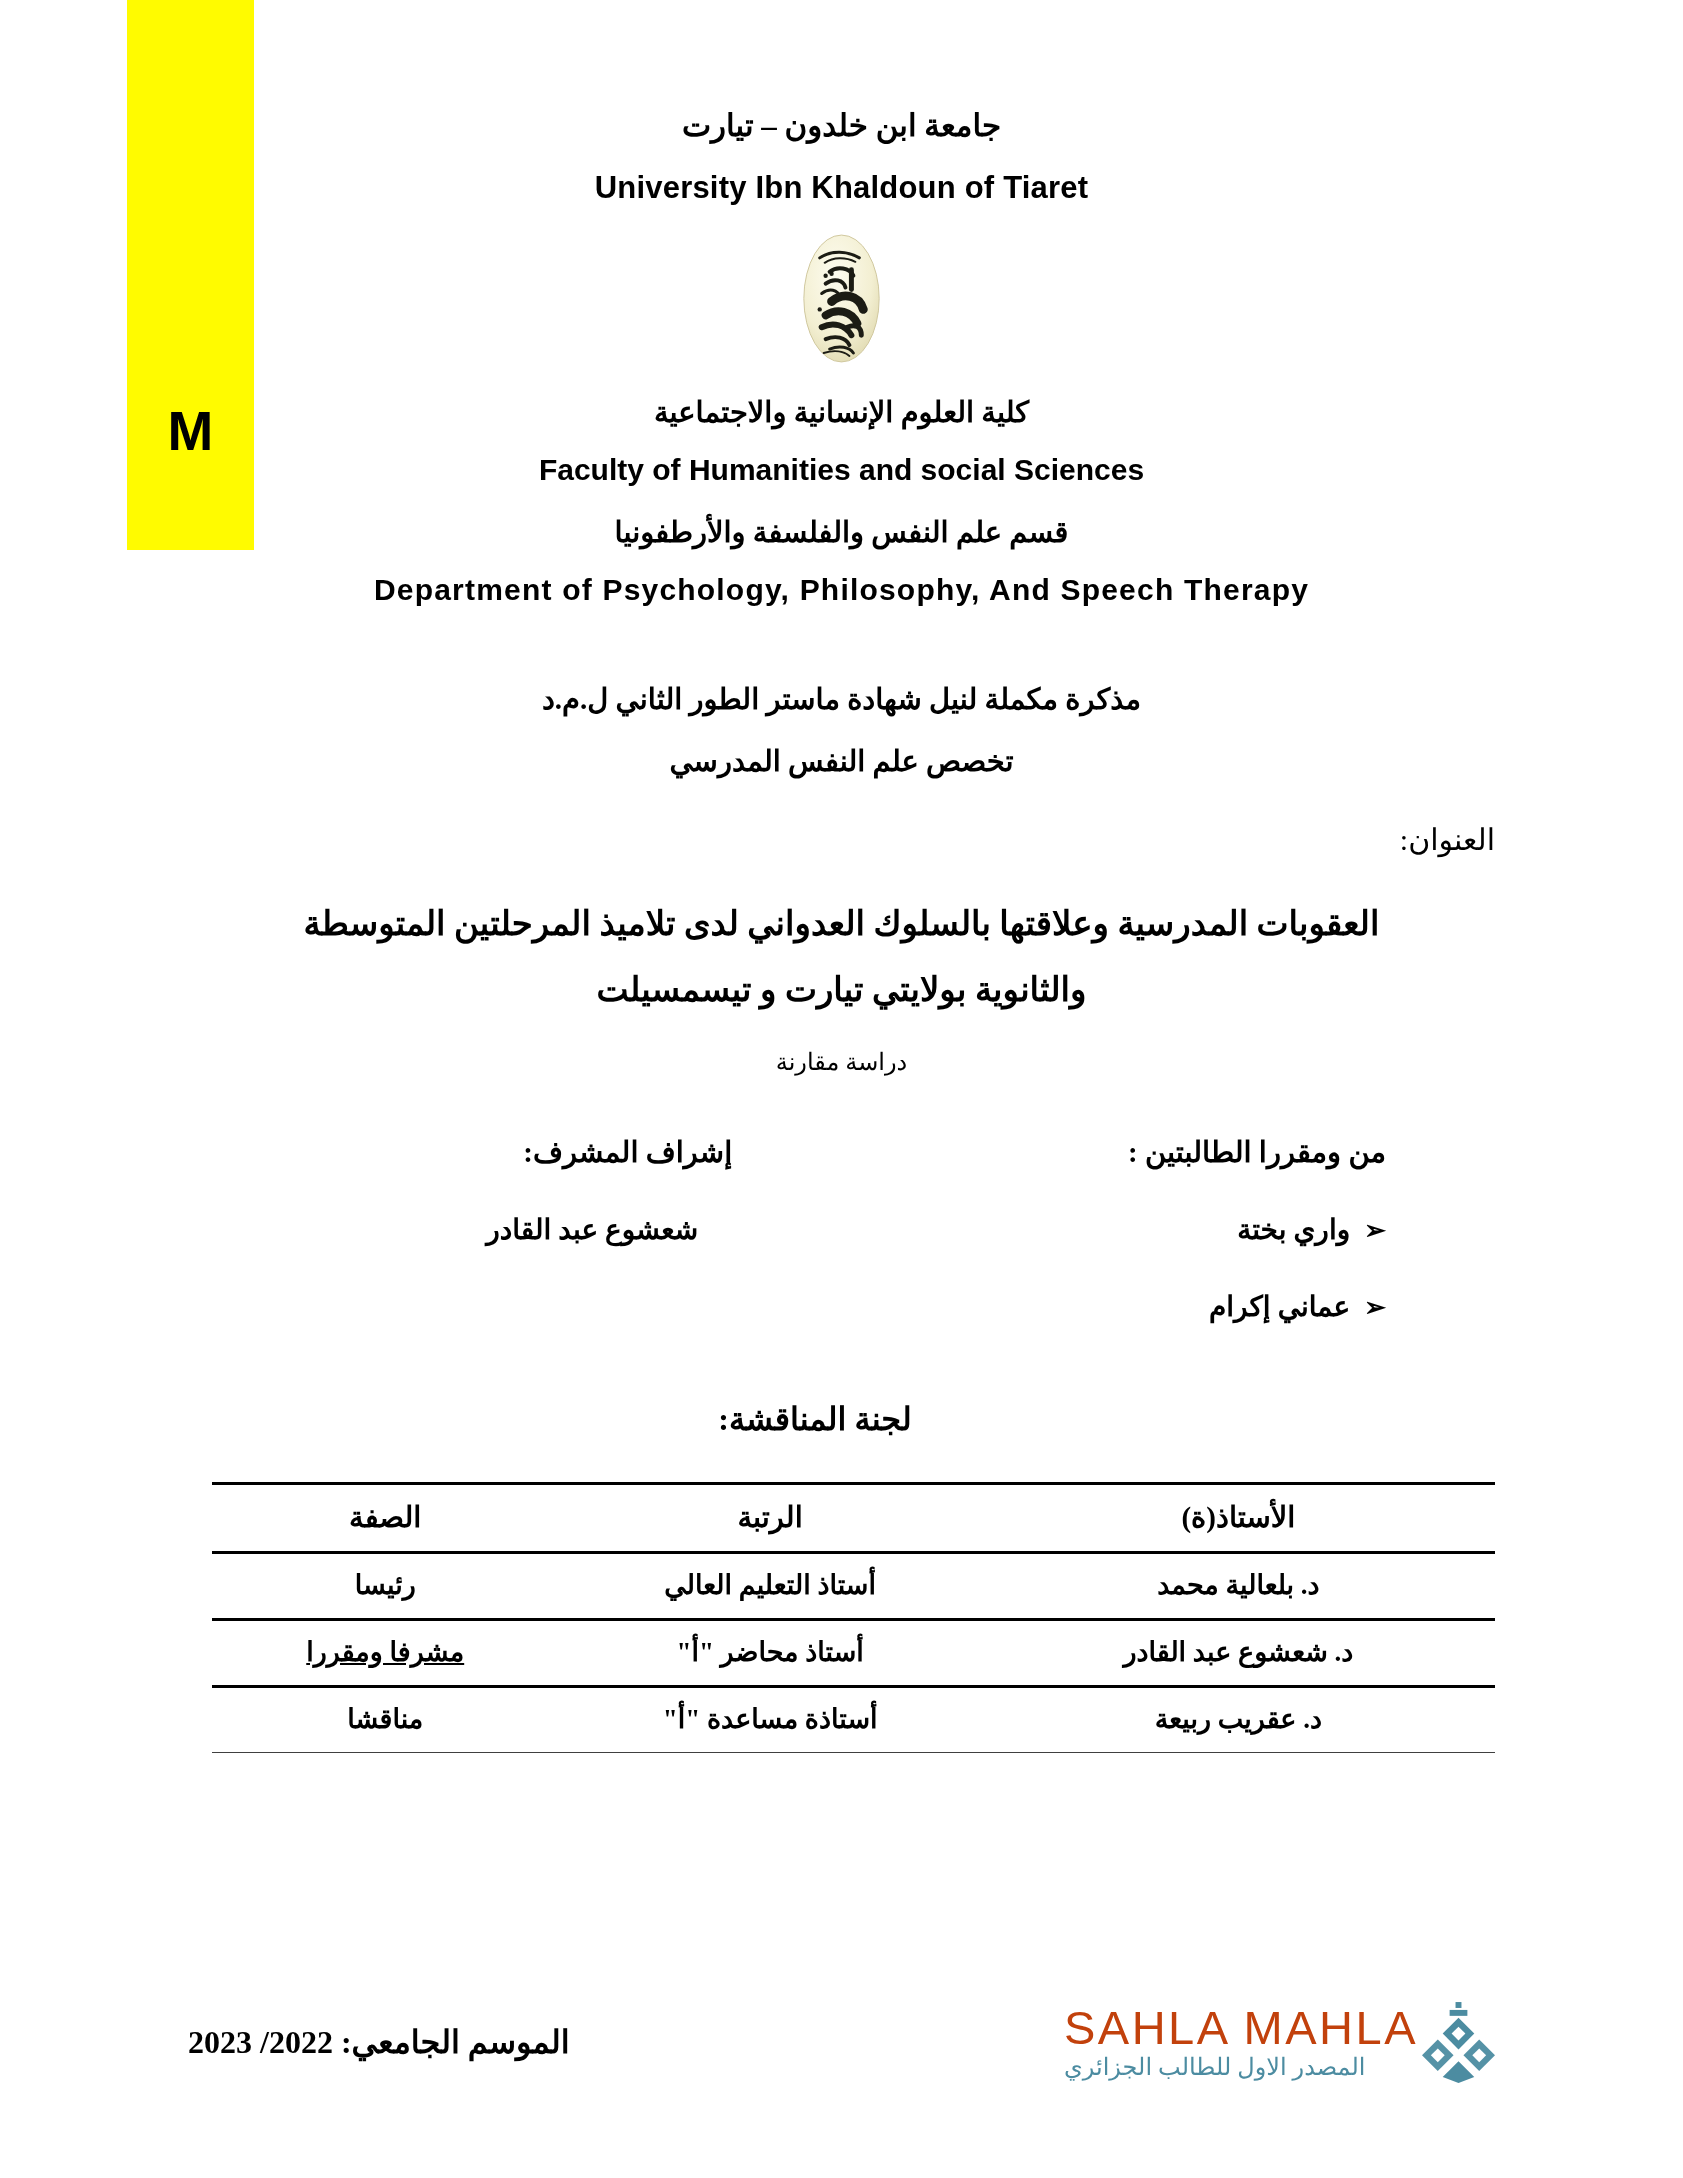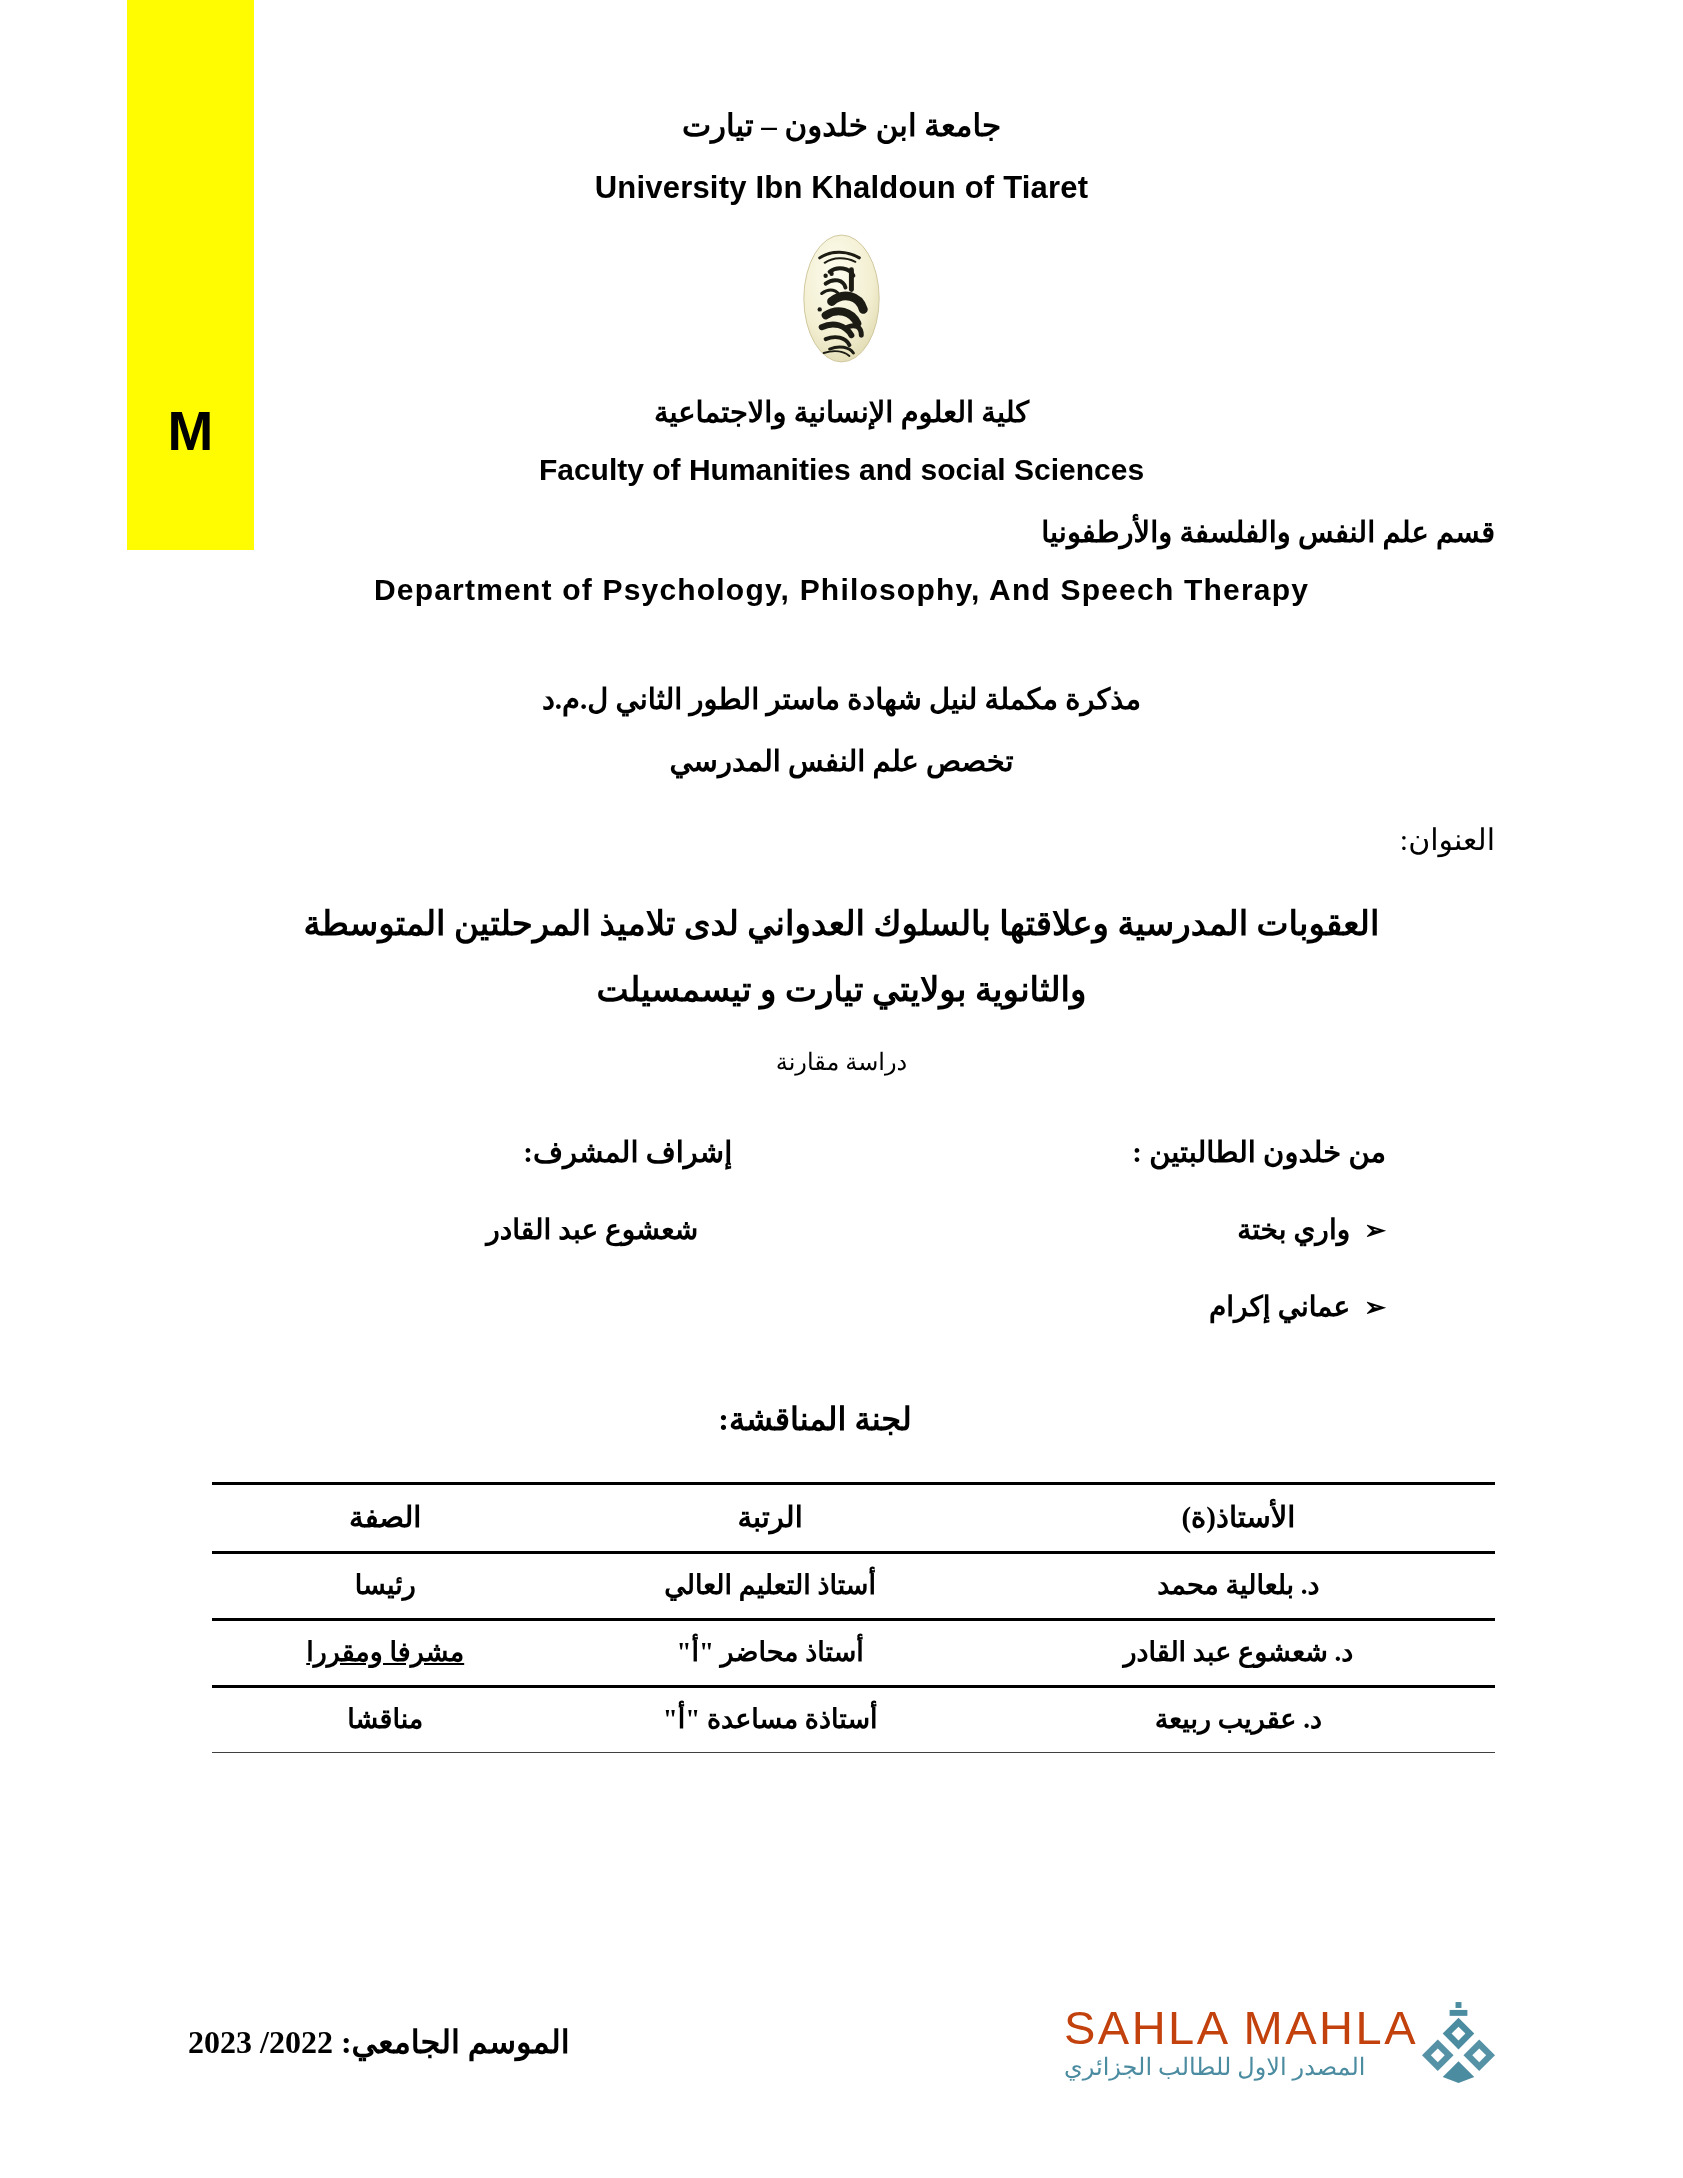--- a/index.html
+++ b/index.html
@@ -93,21 +93,20 @@
   }
   .fac-en {
     margin-top: 24px;
     font-size: 30px;
     font-weight: bold;
   }
   .dep-ar {
     margin-top: 28px;
     font-size: 29px;
     font-weight: bold;
-    text-align: right;
   }
   .dep-en {
     margin-top: 24px;
     font-size: 30px;
     font-weight: bold;
     letter-spacing: 1.2px;
   }
 
   .degree-line {
     margin-top: 75px;
@@ -308,21 +307,21 @@
 
     <div class="ar title-label">العنوان:</div>
     <div class="ar title-main">
       <div>العقوبات المدرسية وعلاقتها بالسلوك العدواني لدى تلاميذ المرحلتين المتوسطة</div>
       <div>والثانوية بولايتي تيارت و تيسمسيلت</div>
     </div>
     <div class="ar title-sub">دراسة مقارنة</div>
 
     <div class="people ar">
       <div class="people-col right">
-        <div class="people-head">من خلدون الطالبتين :</div>
+        <div class="people-head">من ومقررا الطالبتين :</div>
         <ul class="people-list">
           <li>
             <span class="arrow-bullet">➢</span><span>واري بختة</span>
           </li>
           <li>
             <span class="arrow-bullet">➢</span><span>عماني إكرام</span>
           </li>
         </ul>
       </div>
       <div class="people-col left">

